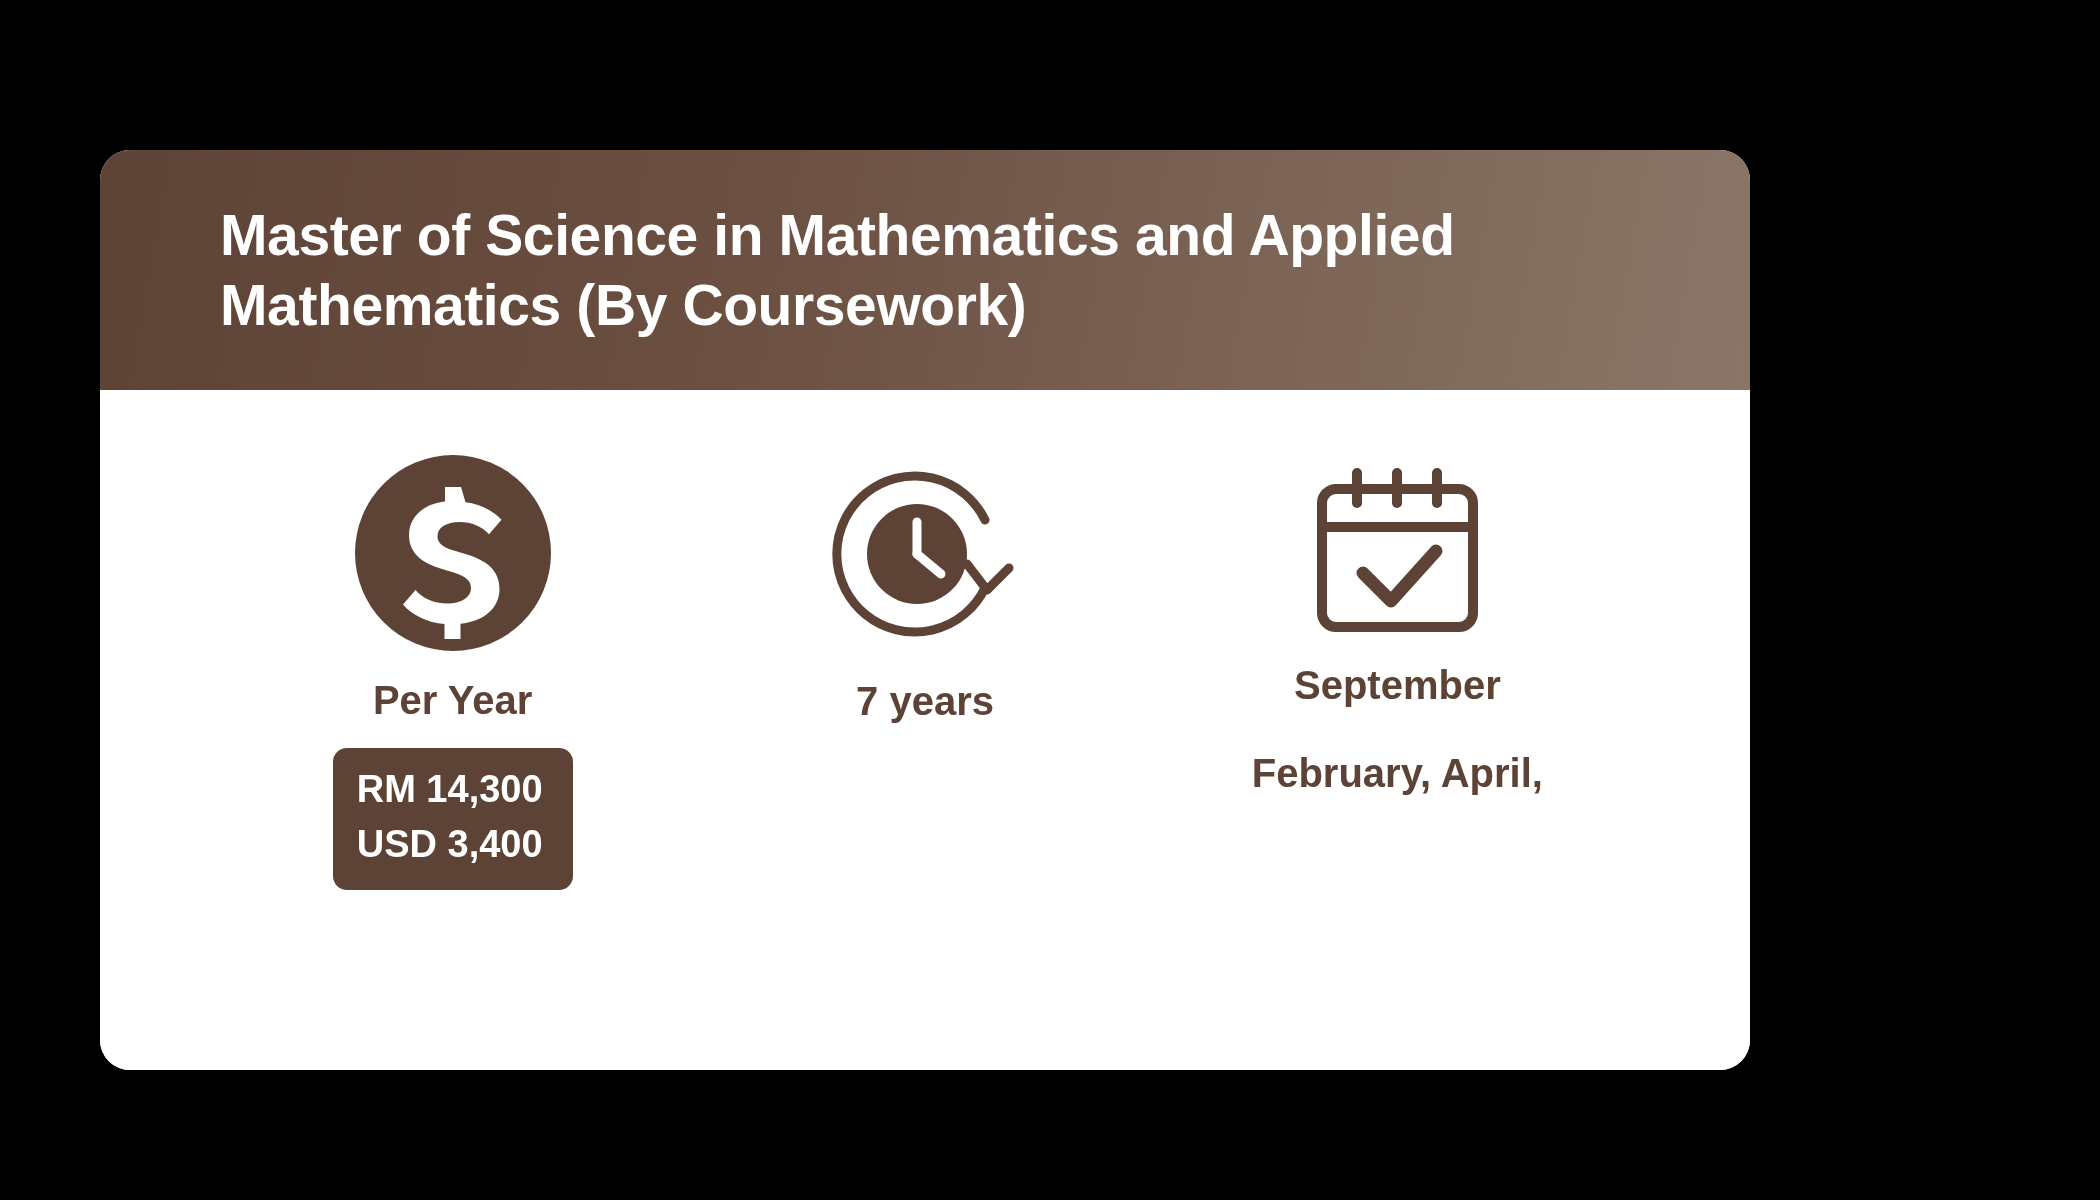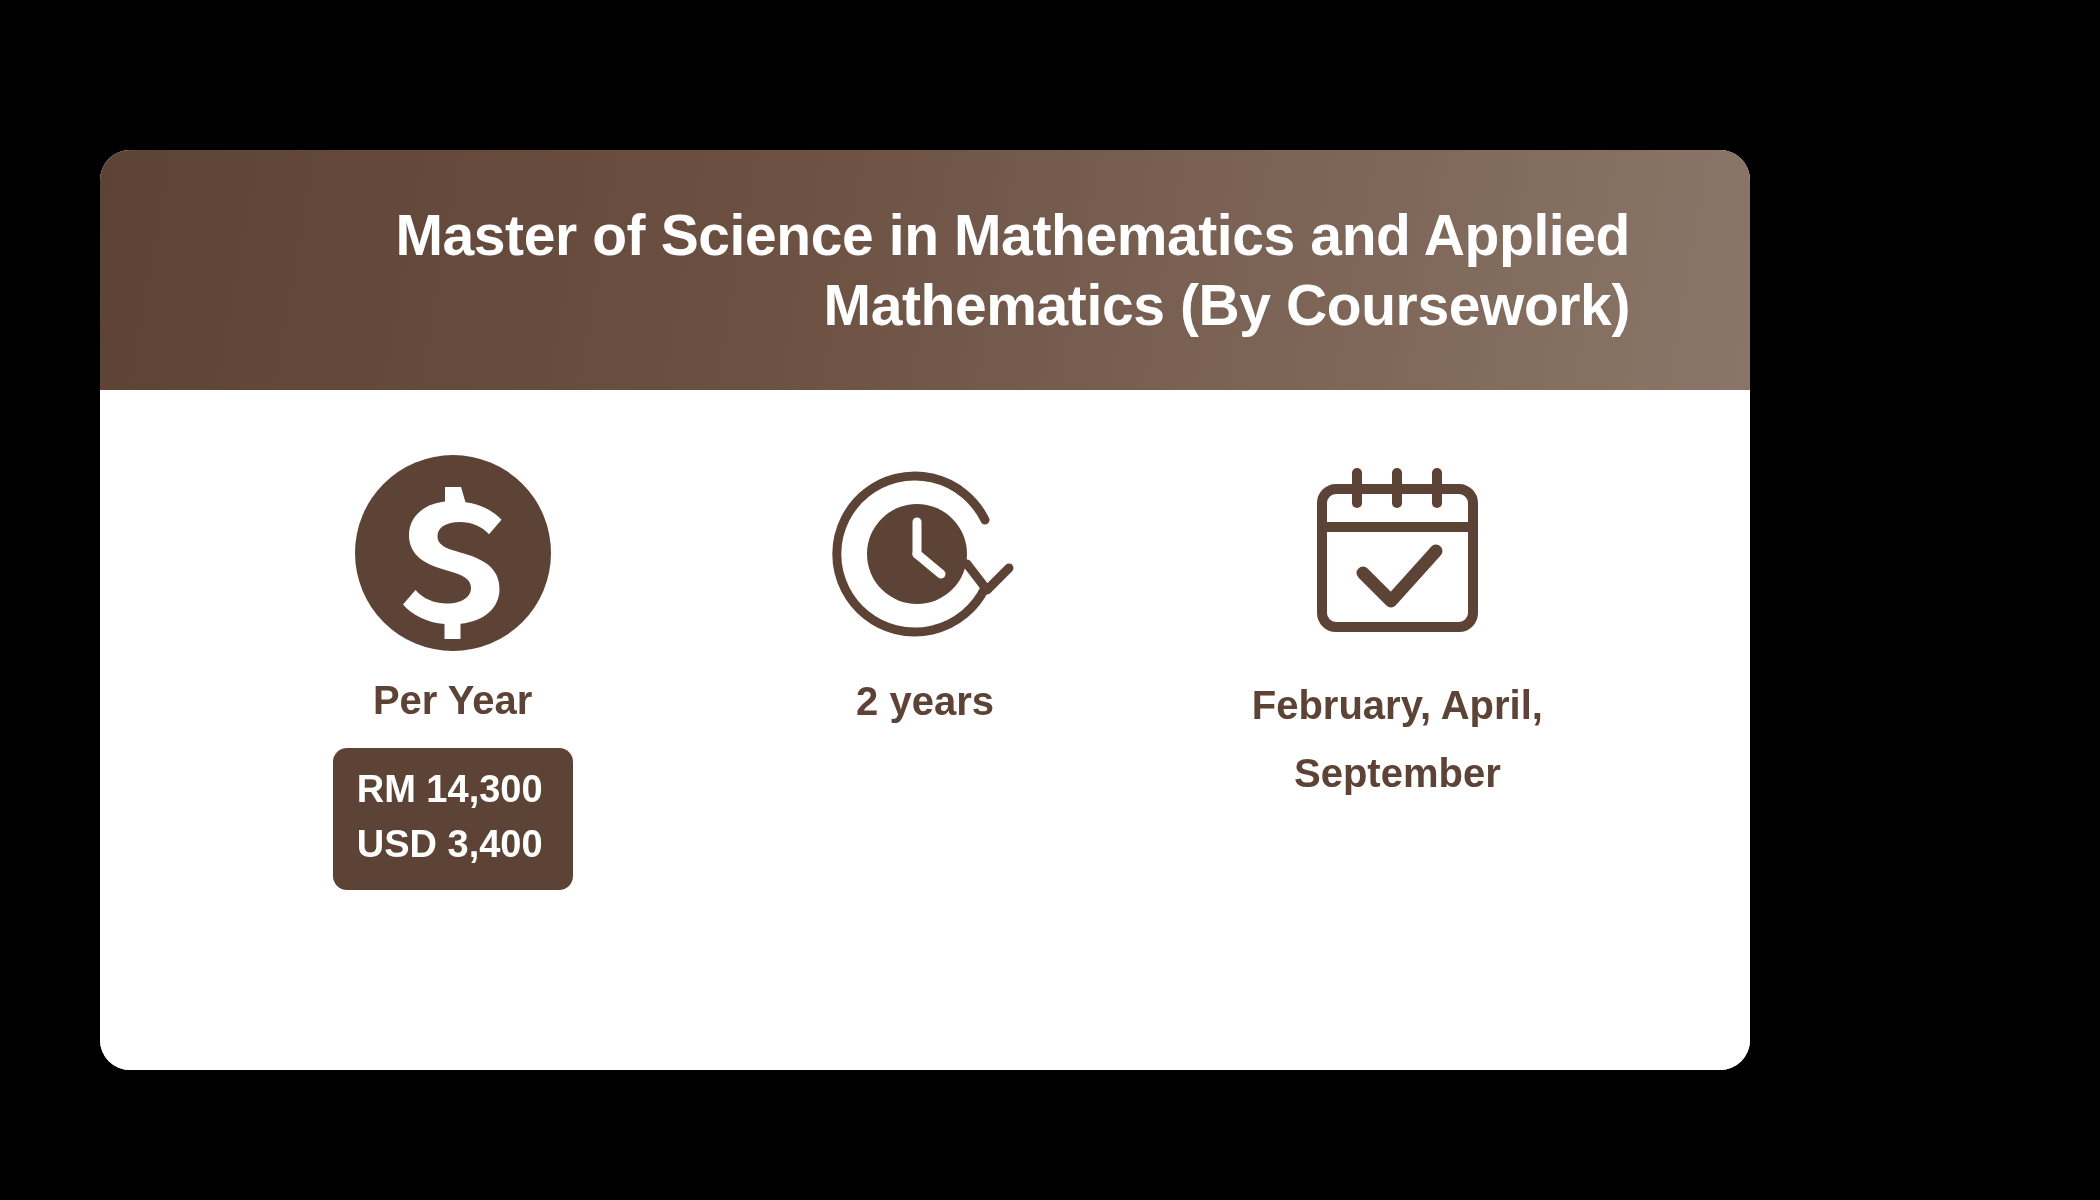--- a/index.html
+++ b/index.html
@@ -39,21 +39,21 @@
     align-items: center;
     justify-content: center;
     padding: 0 120px;
   }
 
   .card-title {
     color: #ffffff;
     font-size: 57px;
     font-weight: bold;
     line-height: 1.23;
-    text-align: right;
+    text-align: left;
     letter-spacing: -0.4px;
   }
 
   .card-body {
     flex: 1;
     background: #ffffff;
     display: flex;
     align-items: flex-start;
     justify-content: space-between;
     padding: 68px 120px 0 120px;
@@ -138,35 +138,35 @@
               <path d="M168 64 A78 78 0 1 0 168 132"></path>
               <path d="M150 108 L170 134 L192 112" stroke-width="9" stroke-linejoin="round"></path>
             </g>
             <circle cx="100" cy="98" r="50" fill="#5d4336"></circle>
             <g stroke="#ffffff" stroke-width="9" stroke-linecap="round">
               <line x1="100" y1="98" x2="100" y2="66"></line>
               <line x1="100" y1="98" x2="124" y2="118"></line>
             </g>
           </svg>
         </div>
-        <div class="label tight">2 years</div>
+        <div class="label tight">7 years</div>
       </div>
 
       <div class="col col-intake">
         <div class="icon-wrap">
           <svg width="195" height="180" viewBox="0 0 195 180" aria-hidden="true">
             <g fill="none" stroke="#5d4336" stroke-width="10" stroke-linecap="round" stroke-linejoin="round">
               <rect x="22" y="26" width="151" height="138" rx="14"></rect>
               <line x1="22" y1="64" x2="173" y2="64"></line>
               <line x1="57" y1="10" x2="57" y2="40"></line>
               <line x1="97" y1="10" x2="97" y2="40"></line>
               <line x1="137" y1="10" x2="137" y2="40"></line>
               <path d="M63 110 L91 138 L136 88" stroke-width="13"></path>
             </g>
           </svg>
         </div>
+        <div class="label tight" style="margin-top:6px">September</div>
         <div class="label tight">February, April,</div>
-        <div class="label tight" style="margin-top:6px">September</div>
       </div>
 
     </div>
   </div>
 </div>
 
 </body></html>

